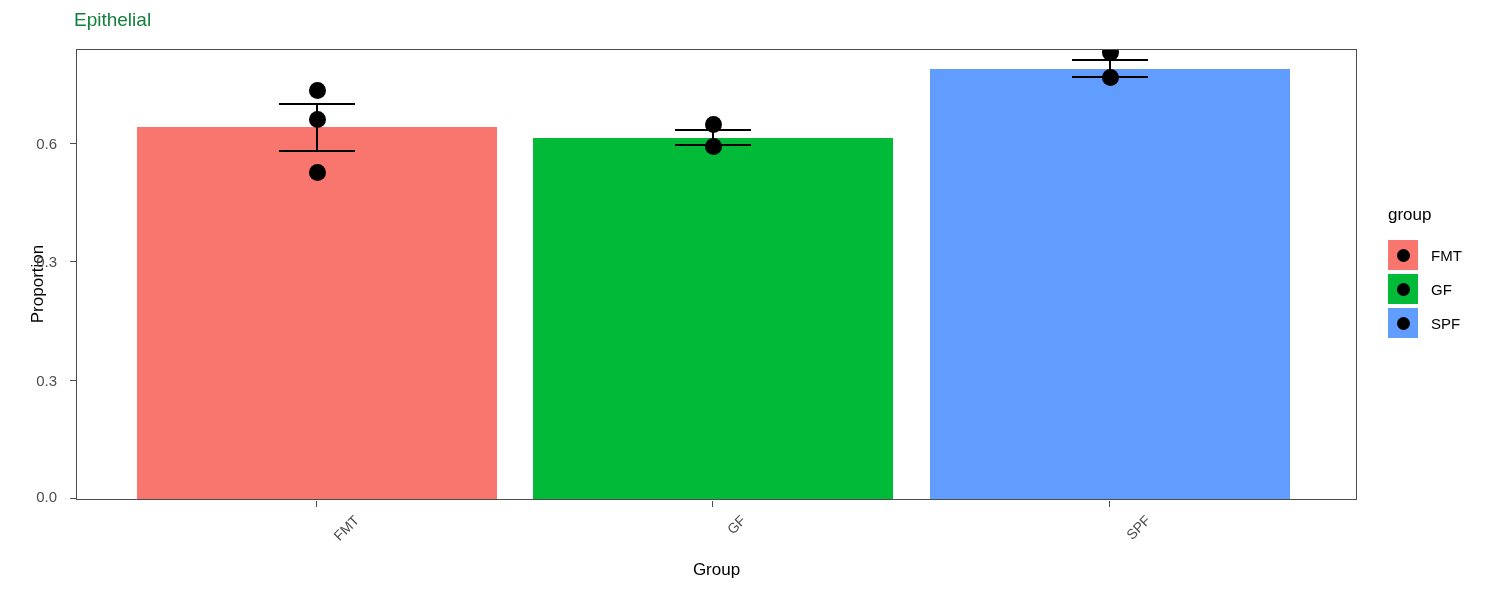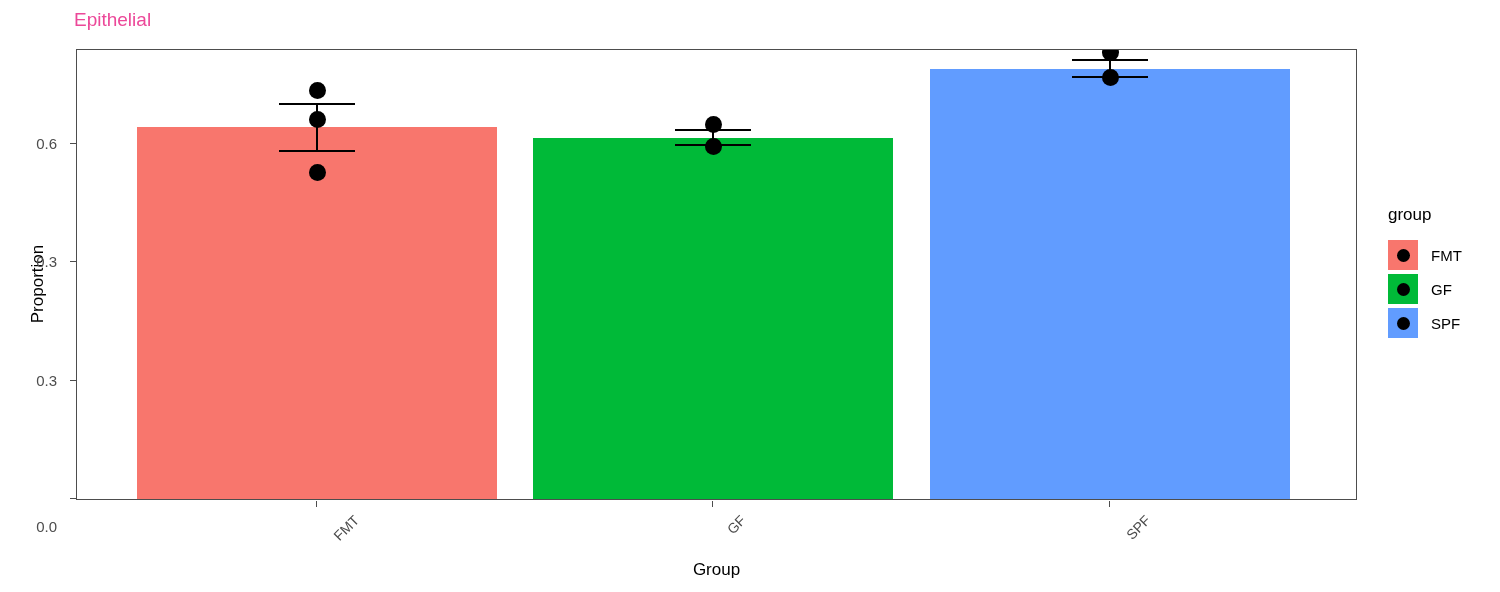--- a/index.html
+++ b/index.html
@@ -6,21 +6,21 @@
   body{
     width:1500px;height:592px;background:#ffffff;
     font-family:"Liberation Sans", sans-serif;
     overflow:hidden;position:relative;
   }
   #figure{position:absolute;inset:0;}
 
   
   .plot-title{
     position:absolute;left:74px;top:9px;
-    font-size:19px;color:#ec4899;white-space:nowrap;
+    font-size:19px;color:#15803d;white-space:nowrap;
   }
 
   
   .panel{
     position:absolute;left:76px;top:49px;width:1281px;height:451px;
     background:#ffffff;border:1px solid #4d4d4d;box-sizing:border-box;
     overflow:hidden;
   }
   .plot-area{position:absolute;inset:0;}
 
@@ -71,21 +71,21 @@
 </style>
 </head>
 <body>
 
 <div id="figure">
 
   <div class="plot-title">Epithelial</div>
 
   <div class="ylab">Proportion</div>
   <div id="y-ticks">
-      <div class="ytick-label" style="top: 526px;">0.0</div>
+      <div class="ytick-label" style="top: 496px;">0.0</div>
       <div class="ytick-mark" style="top: 498px;"></div>
       <div class="ytick-label" style="top: 379.66px;">0.3</div>
       <div class="ytick-mark" style="top: 379.66px;"></div>
       <div class="ytick-label" style="top: 261.32px;">0.3</div>
       <div class="ytick-mark" style="top: 261.32px;"></div>
       <div class="ytick-label" style="top: 142.98px;">0.6</div>
       <div class="ytick-mark" style="top: 142.98px;"></div>
     </div>
 
   <div class="panel">

